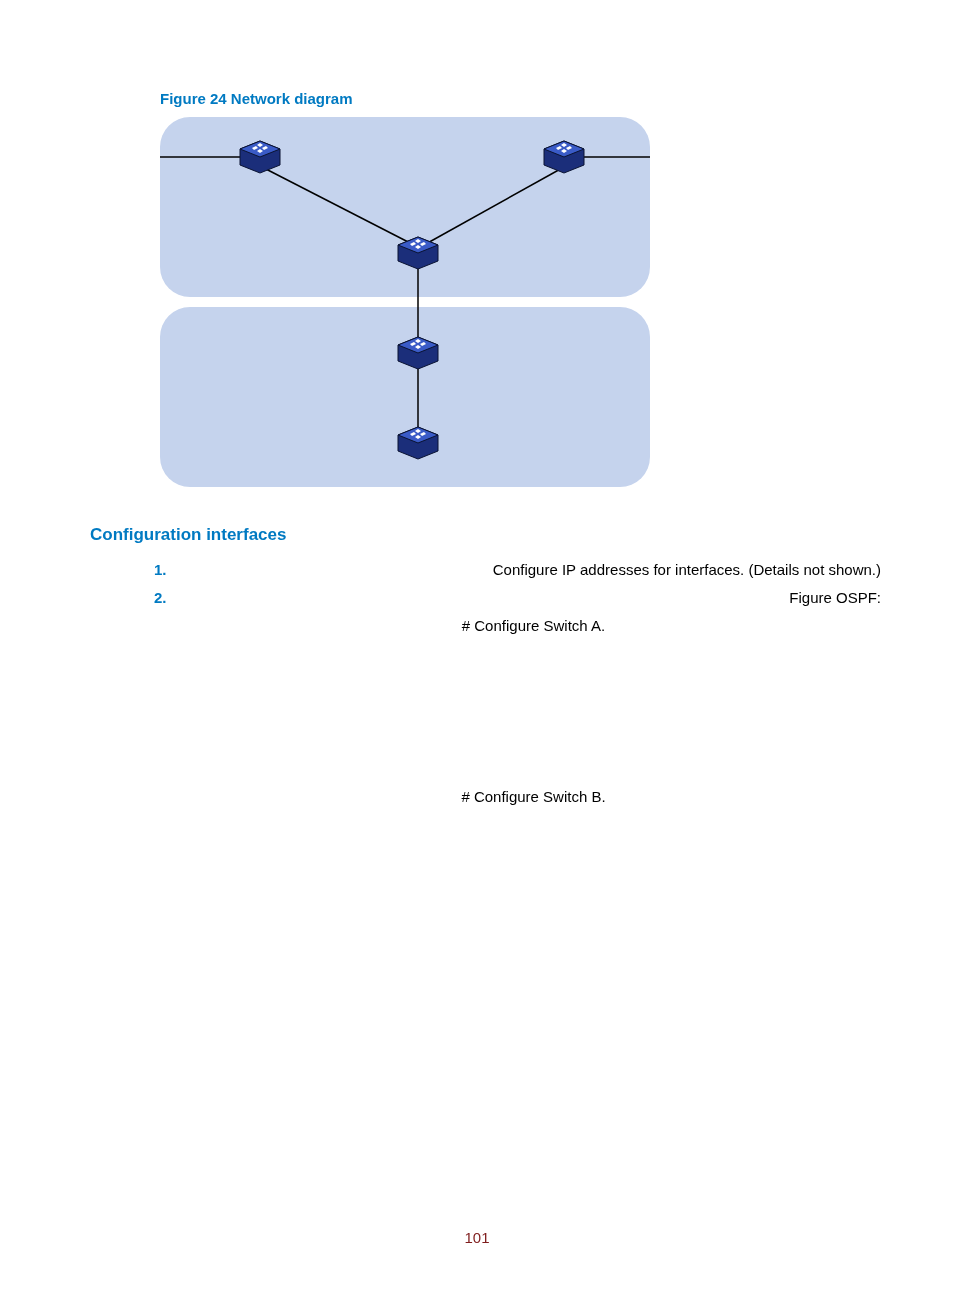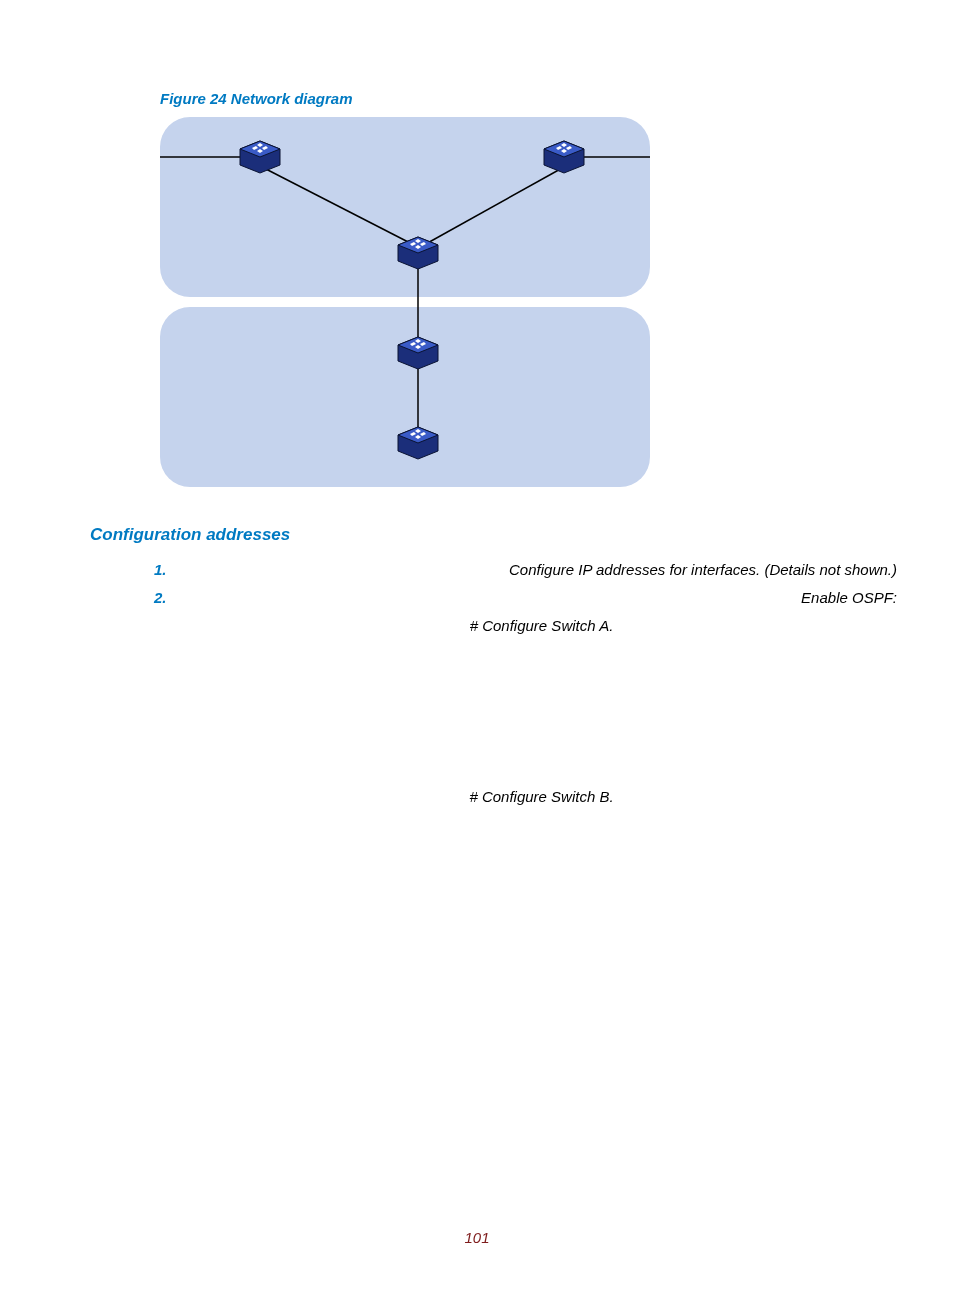--- a/index.html
+++ b/index.html
@@ -8,22 +8,21 @@
     font-family: Arial, Helvetica, sans-serif;
     font-size: 15px;
     color: #000;
     background: #fff;
   }
   .page {
     width: 954px;
     height: 1296px;
     position: relative;
     box-sizing: border-box;
-    padding: 90px 57px 40px 90px;
-    font-style: italic;
+    padding: 90px 73px 40px 90px;
   }
   .figure-caption {
     color: #007ac2;
     font-weight: bold;
     font-size: 15px;
     margin-left: 70px;
     margin-bottom: 10px;
   }
   .diagram-wrap {
     margin-left: 70px;
@@ -193,30 +192,30 @@
                 <polygon points="24,9 28,7 30,9 26,11"></polygon>
                 <polygon points="19,6 22,4 25,6 22,8"></polygon>
                 <polygon points="19,12 22,10 25,12 22,14"></polygon>
               </g>
             </g>
           </svg>
       </div>
     </div>
   </div>
 
-  <div class="section-heading">Configuration addresses</div>
+  <div class="section-heading">Configuration interfaces</div>
 
   <div class="steps">
     <div class="step">
       <div class="step-num">1.</div>
       <div class="step-text">Configure IP addresses for interfaces. (Details not shown.)</div>
     </div>
     <div class="step">
       <div class="step-num">2.</div>
-      <div class="step-text">Enable OSPF:</div>
+      <div class="step-text">Figure OSPF:</div>
     </div>
   </div>
 
   <div class="indent"># Configure Switch A.</div>
   <div class="spacer-lg"></div>
 
   <div class="indent"># Configure Switch B.</div>
   <div class="spacer-md"></div>
 
 

